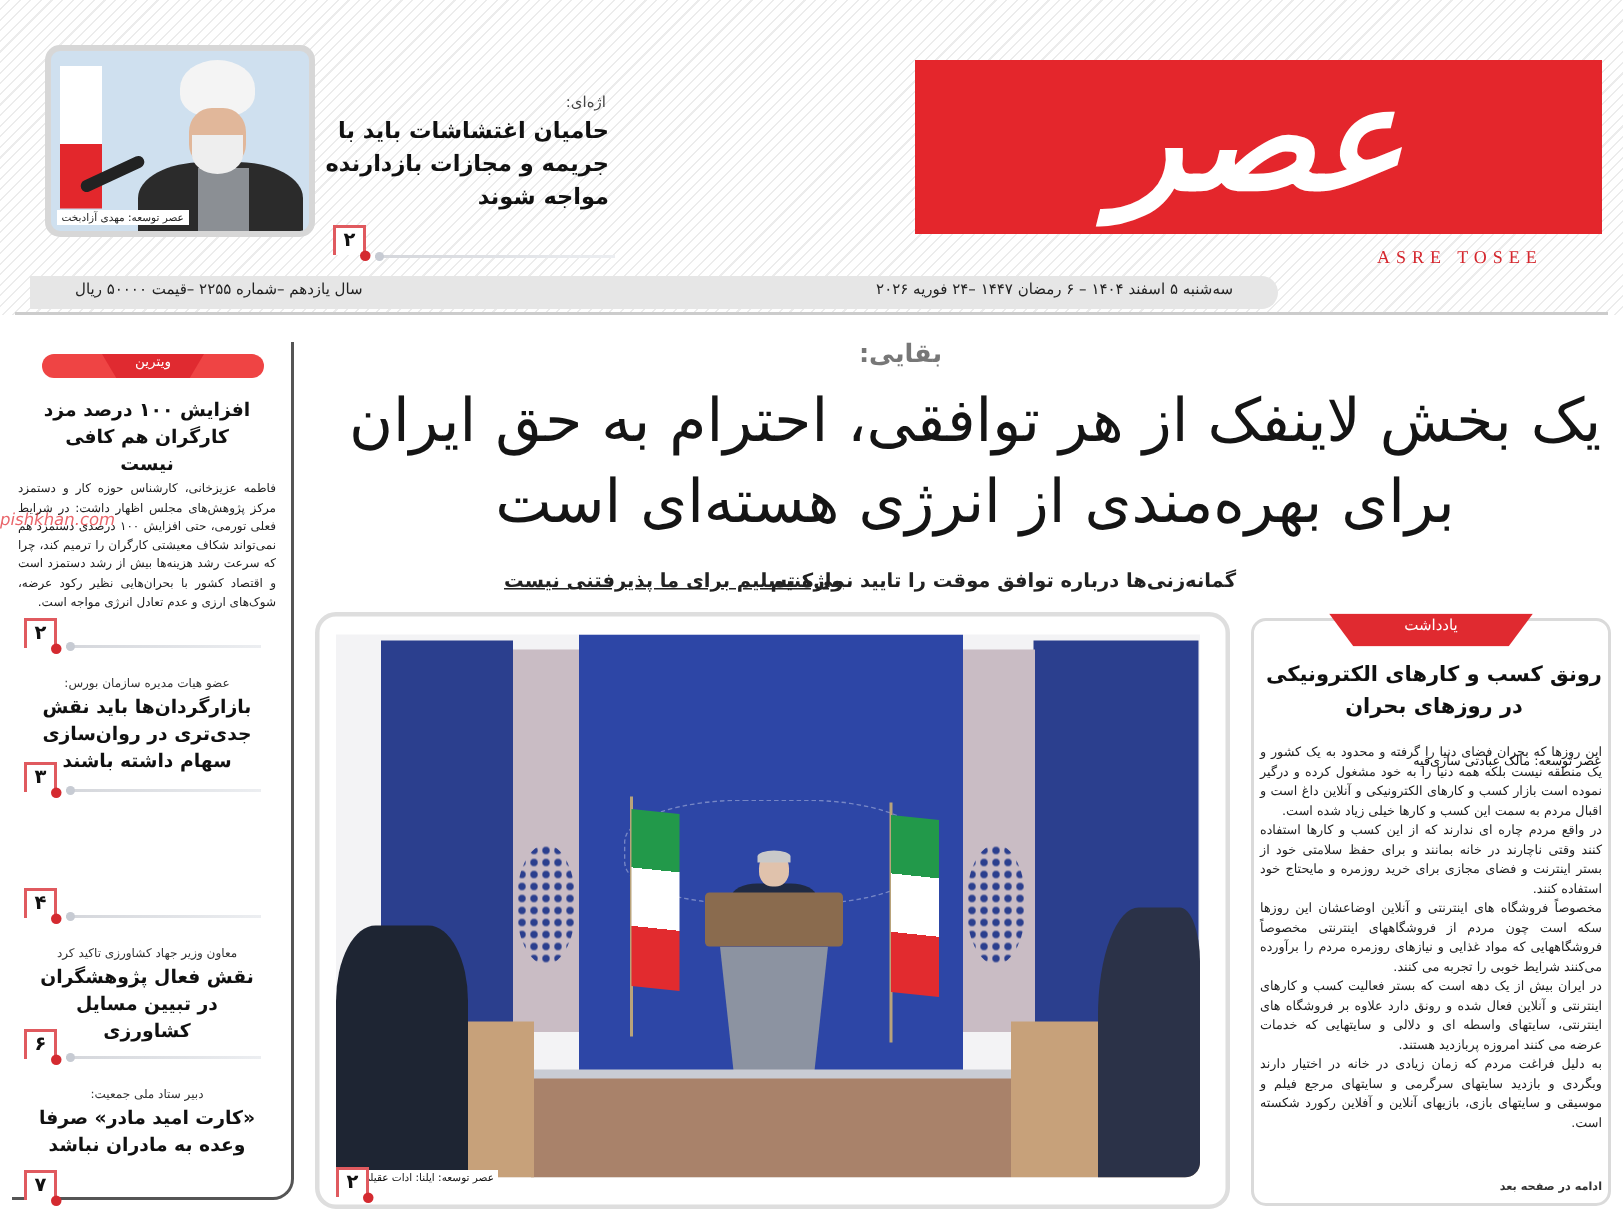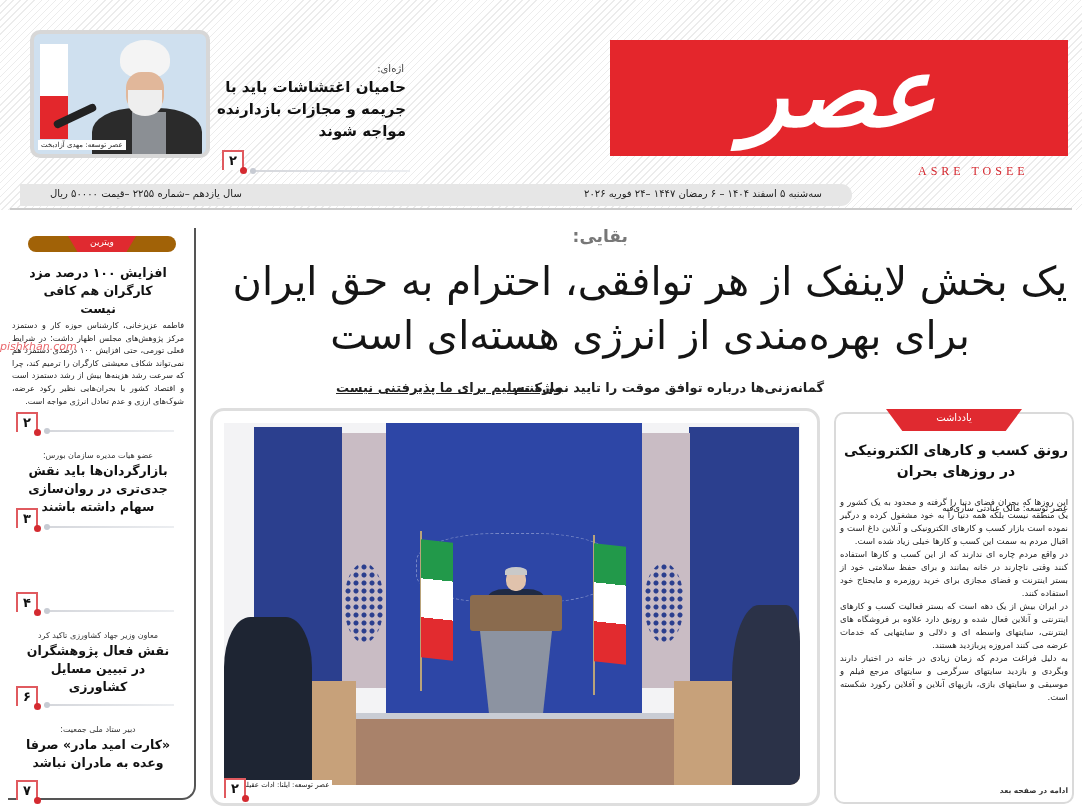--- a/index.html
+++ b/index.html
@@ -53,21 +53,21 @@
     position: absolute; left: 20px; top: 184px; width: 832px; height: 22px; background: #e6e6e6;
     border-radius: 0 12px 12px 0;
   }
   .dateline .date { position: absolute; right: 30px; top: 4px; font-size: 10px; color: #222; }
   .dateline .issue { position: absolute; left: 30px; top: 4px; font-size: 10px; color: #222; }
   .masthead-rule { position: absolute; left: 10px; top: 208px; width: 1062px; height: 2px; background: #cccccc; }
 
   
   .left-col { position: absolute; left: 8px; top: 228px; width: 188px; height: 572px;
     border-right: 2px solid #555; border-bottom: 2px solid #555; border-radius: 0 0 14px 0; }
-  .col-tab { position: absolute; left: 20px; top: 8px; width: 148px; height: 16px; background: #a16207; border-radius: 8px; }
+  .col-tab { position: absolute; left: 20px; top: 8px; width: 148px; height: 16px; background: #ef4444; border-radius: 8px; }
   .col-tab .red { position: absolute; left: 40px; top: 0; width: 68px; height: 16px; background: #e02a30;
     clip-path: polygon(0 0, 100% 0, 86% 100%, 14% 100%); }
   .col-tab .lbl { position: absolute; left: 40px; width: 68px; top: 1px; text-align: center; font-size: 9px; color: #fff; }
 
   .lc-item { position: absolute; left: 0; width: 180px; text-align: center; }
   .lc-kicker { font-size: 8px; color: #333; line-height: 12px; }
   .lc-title { font-size: 12.5px; font-weight: bold; line-height: 18px; color: #111; text-align: center; }
   .lc-body { font-size: 8px; color: #222; line-height: 12.6px; text-align: justify; direction: rtl; padding: 2px 4px 0 4px; }
   .watermark2 { position: absolute; left: 0px; top: 340px; color: #e0262d; font-size: 11px; font-style: italic; opacity: 0.7; direction: ltr; }
 
@@ -243,16 +243,17 @@
 </div>
 
 <div class="ed-box"></div>
 <div class="ed-tab"></div>
 <div class="ed-tab-label">یادداشت</div>
 <div class="ed-title">رونق کسب و کارهای الکترونیکی در روزهای بحران</div>
 <div class="ed-byline">عصر توسعه: مالک عبادتی ساری‌قیه</div>
 <div class="ed-body">
   <p>این روزها که بحران فضای دنیا را گرفته و محدود به یک کشور و یک منطقه نیست بلکه همه دنیا را به خود مشغول کرده و درگیر نموده است بازار کسب و کارهای الکترونیکی و آنلاین داغ است و اقبال مردم به سمت این کسب و کارها خیلی زیاد شده است.</p>
   <p>در واقع مردم چاره ای ندارند که از این کسب و کارها استفاده کنند وقتی ناچارند در خانه بمانند و برای حفظ سلامتی خود از بستر اینترنت و فضای مجازی برای خرید روزمره و مایحتاج خود استفاده کنند.</p>
+  <p>مخصوصاً فروشگاه های اینترنتی و آنلاین اوضاعشان این روزها سکه است چون مردم از فروشگاههای اینترنتی مخصوصاً فروشگاههایی که مواد غذایی و نیازهای روزمره مردم را برآورده می‌کنند شرایط خوبی را تجربه می کنند.</p>
   <p>در ایران بیش از یک دهه است که بستر فعالیت کسب و کارهای اینترنتی و آنلاین فعال شده و رونق دارد علاوه بر فروشگاه های اینترنتی، سایتهای واسطه ای و دلالی و سایتهایی که خدمات عرضه می کنند امروزه پربازدید هستند.</p>
   <p>به دلیل فراغت مردم که زمان زیادی در خانه در اختیار دارند وبگردی و بازدید سایتهای سرگرمی و سایتهای مرجع فیلم و موسیقی و سایتهای بازی، بازیهای آنلاین و آفلاین رکورد شکسته است.</p>
 </div>
 <div class="ed-continue">ادامه در صفحه بعد</div>
 
 </body></html>

